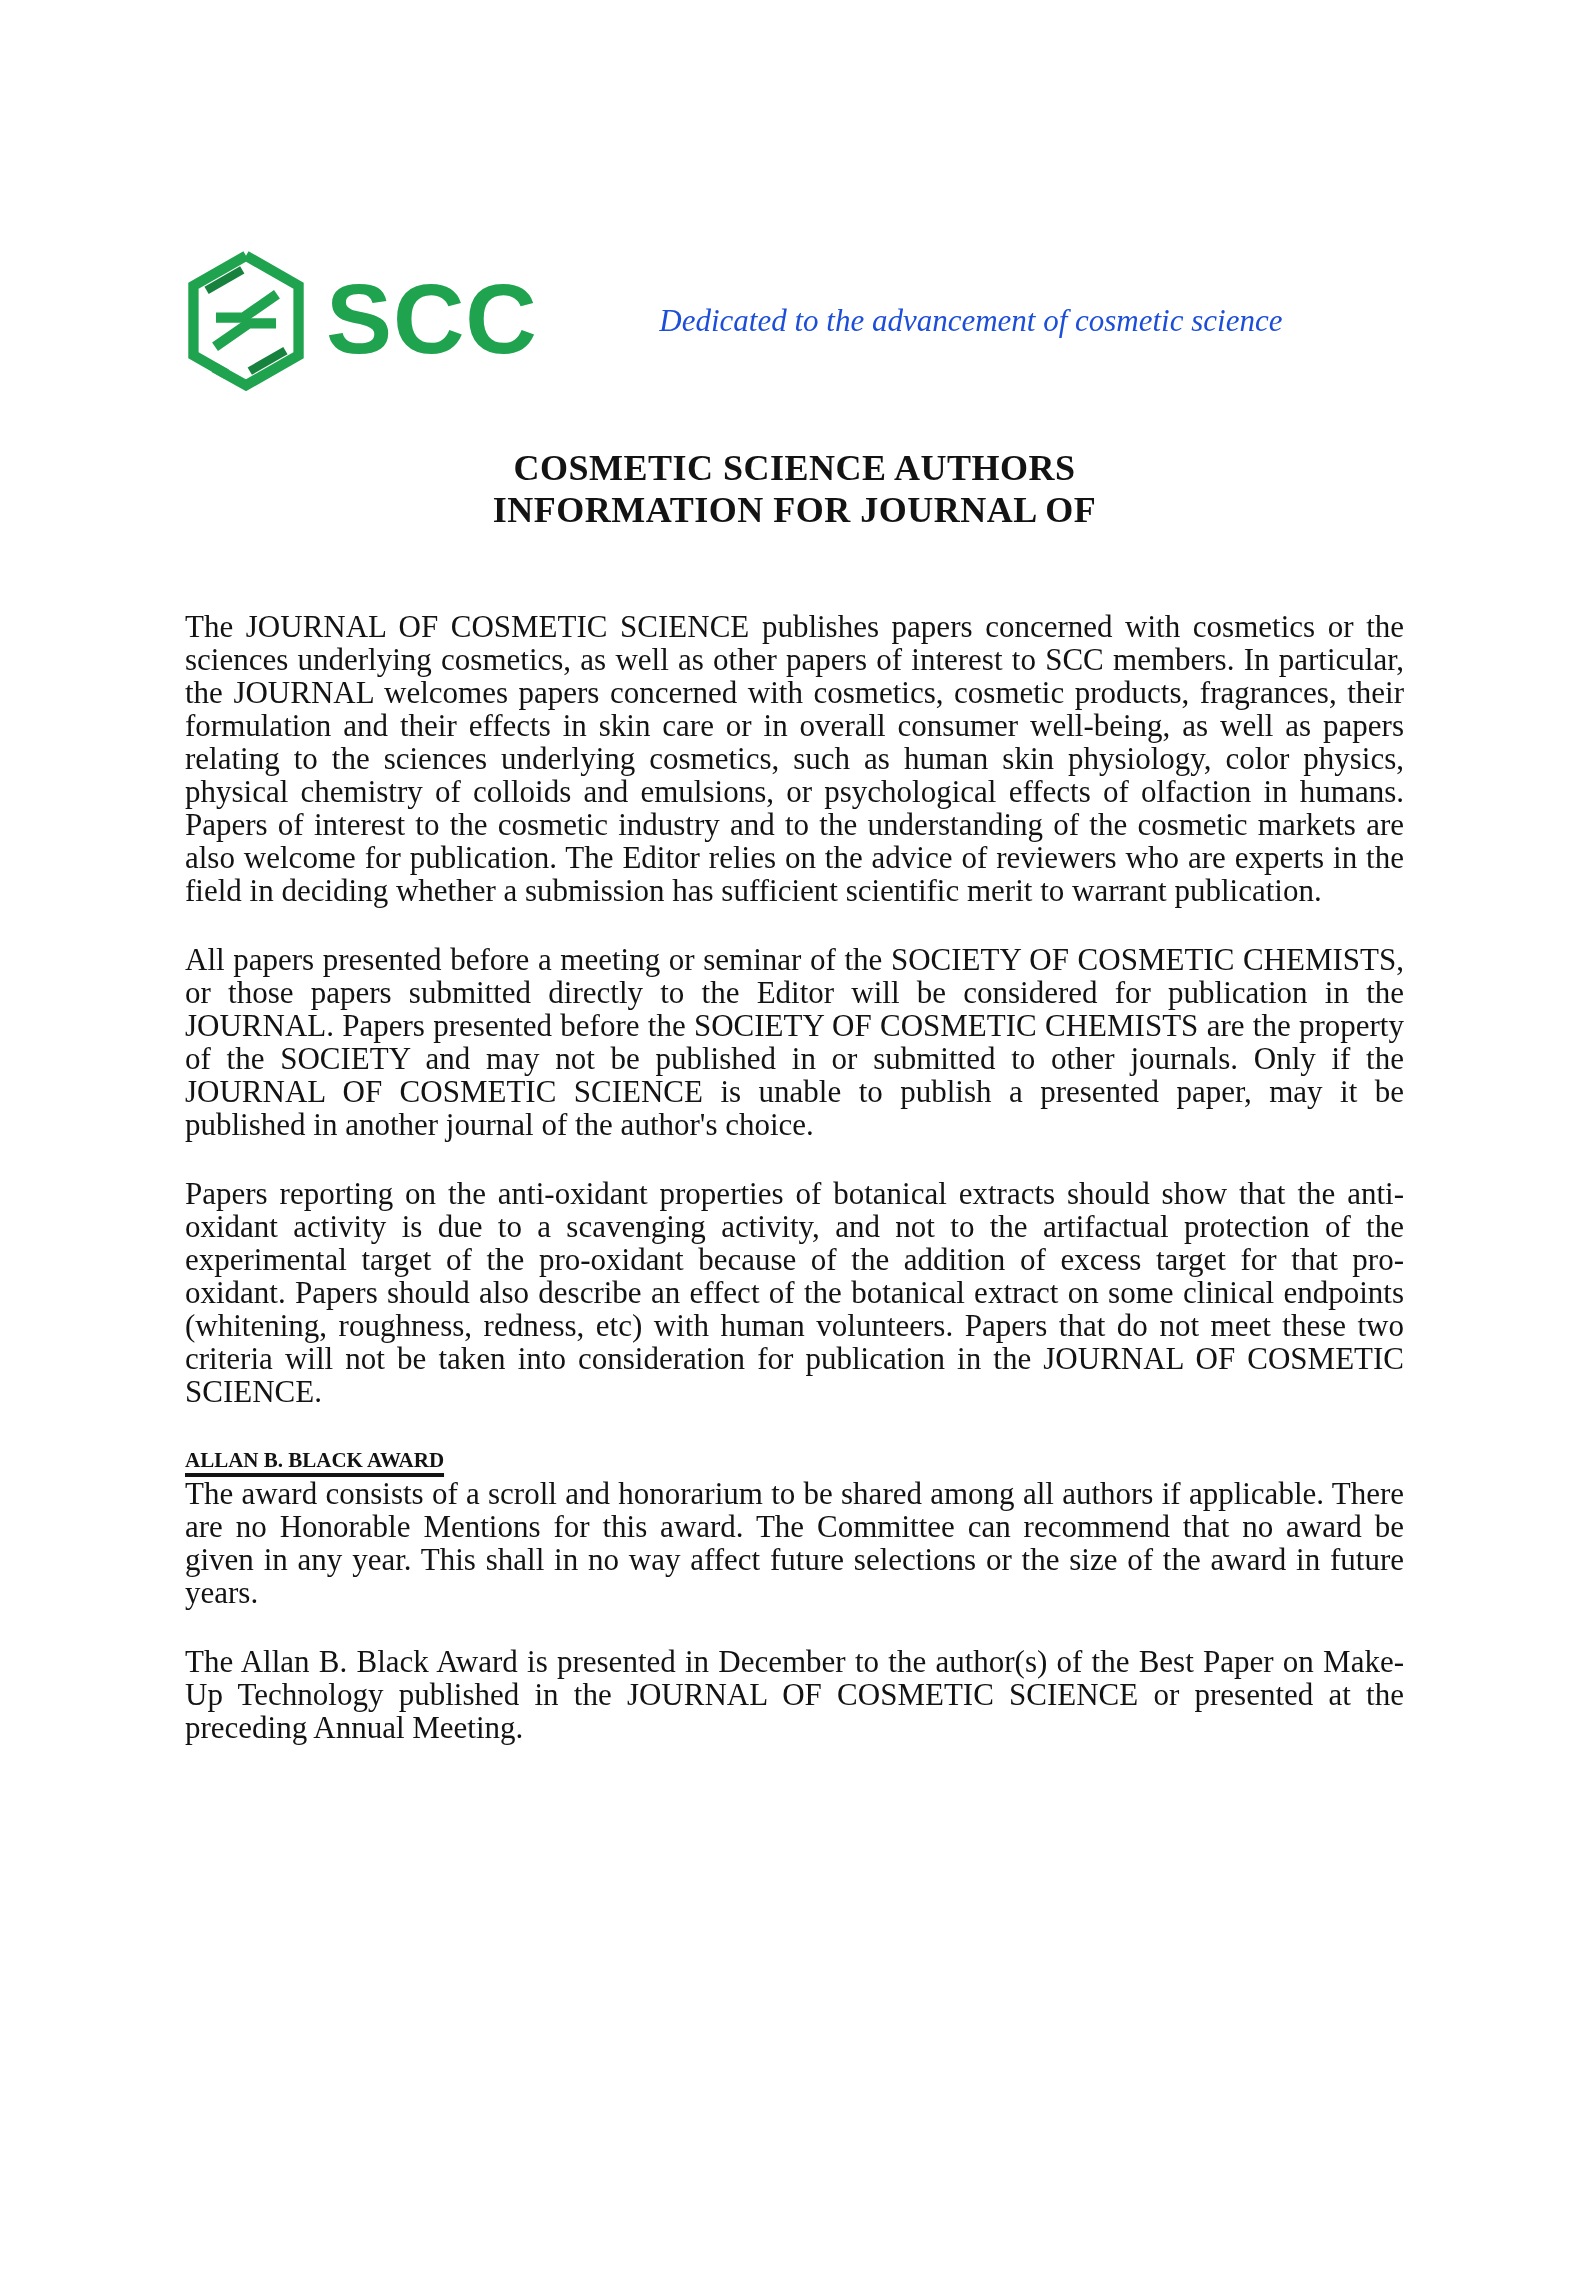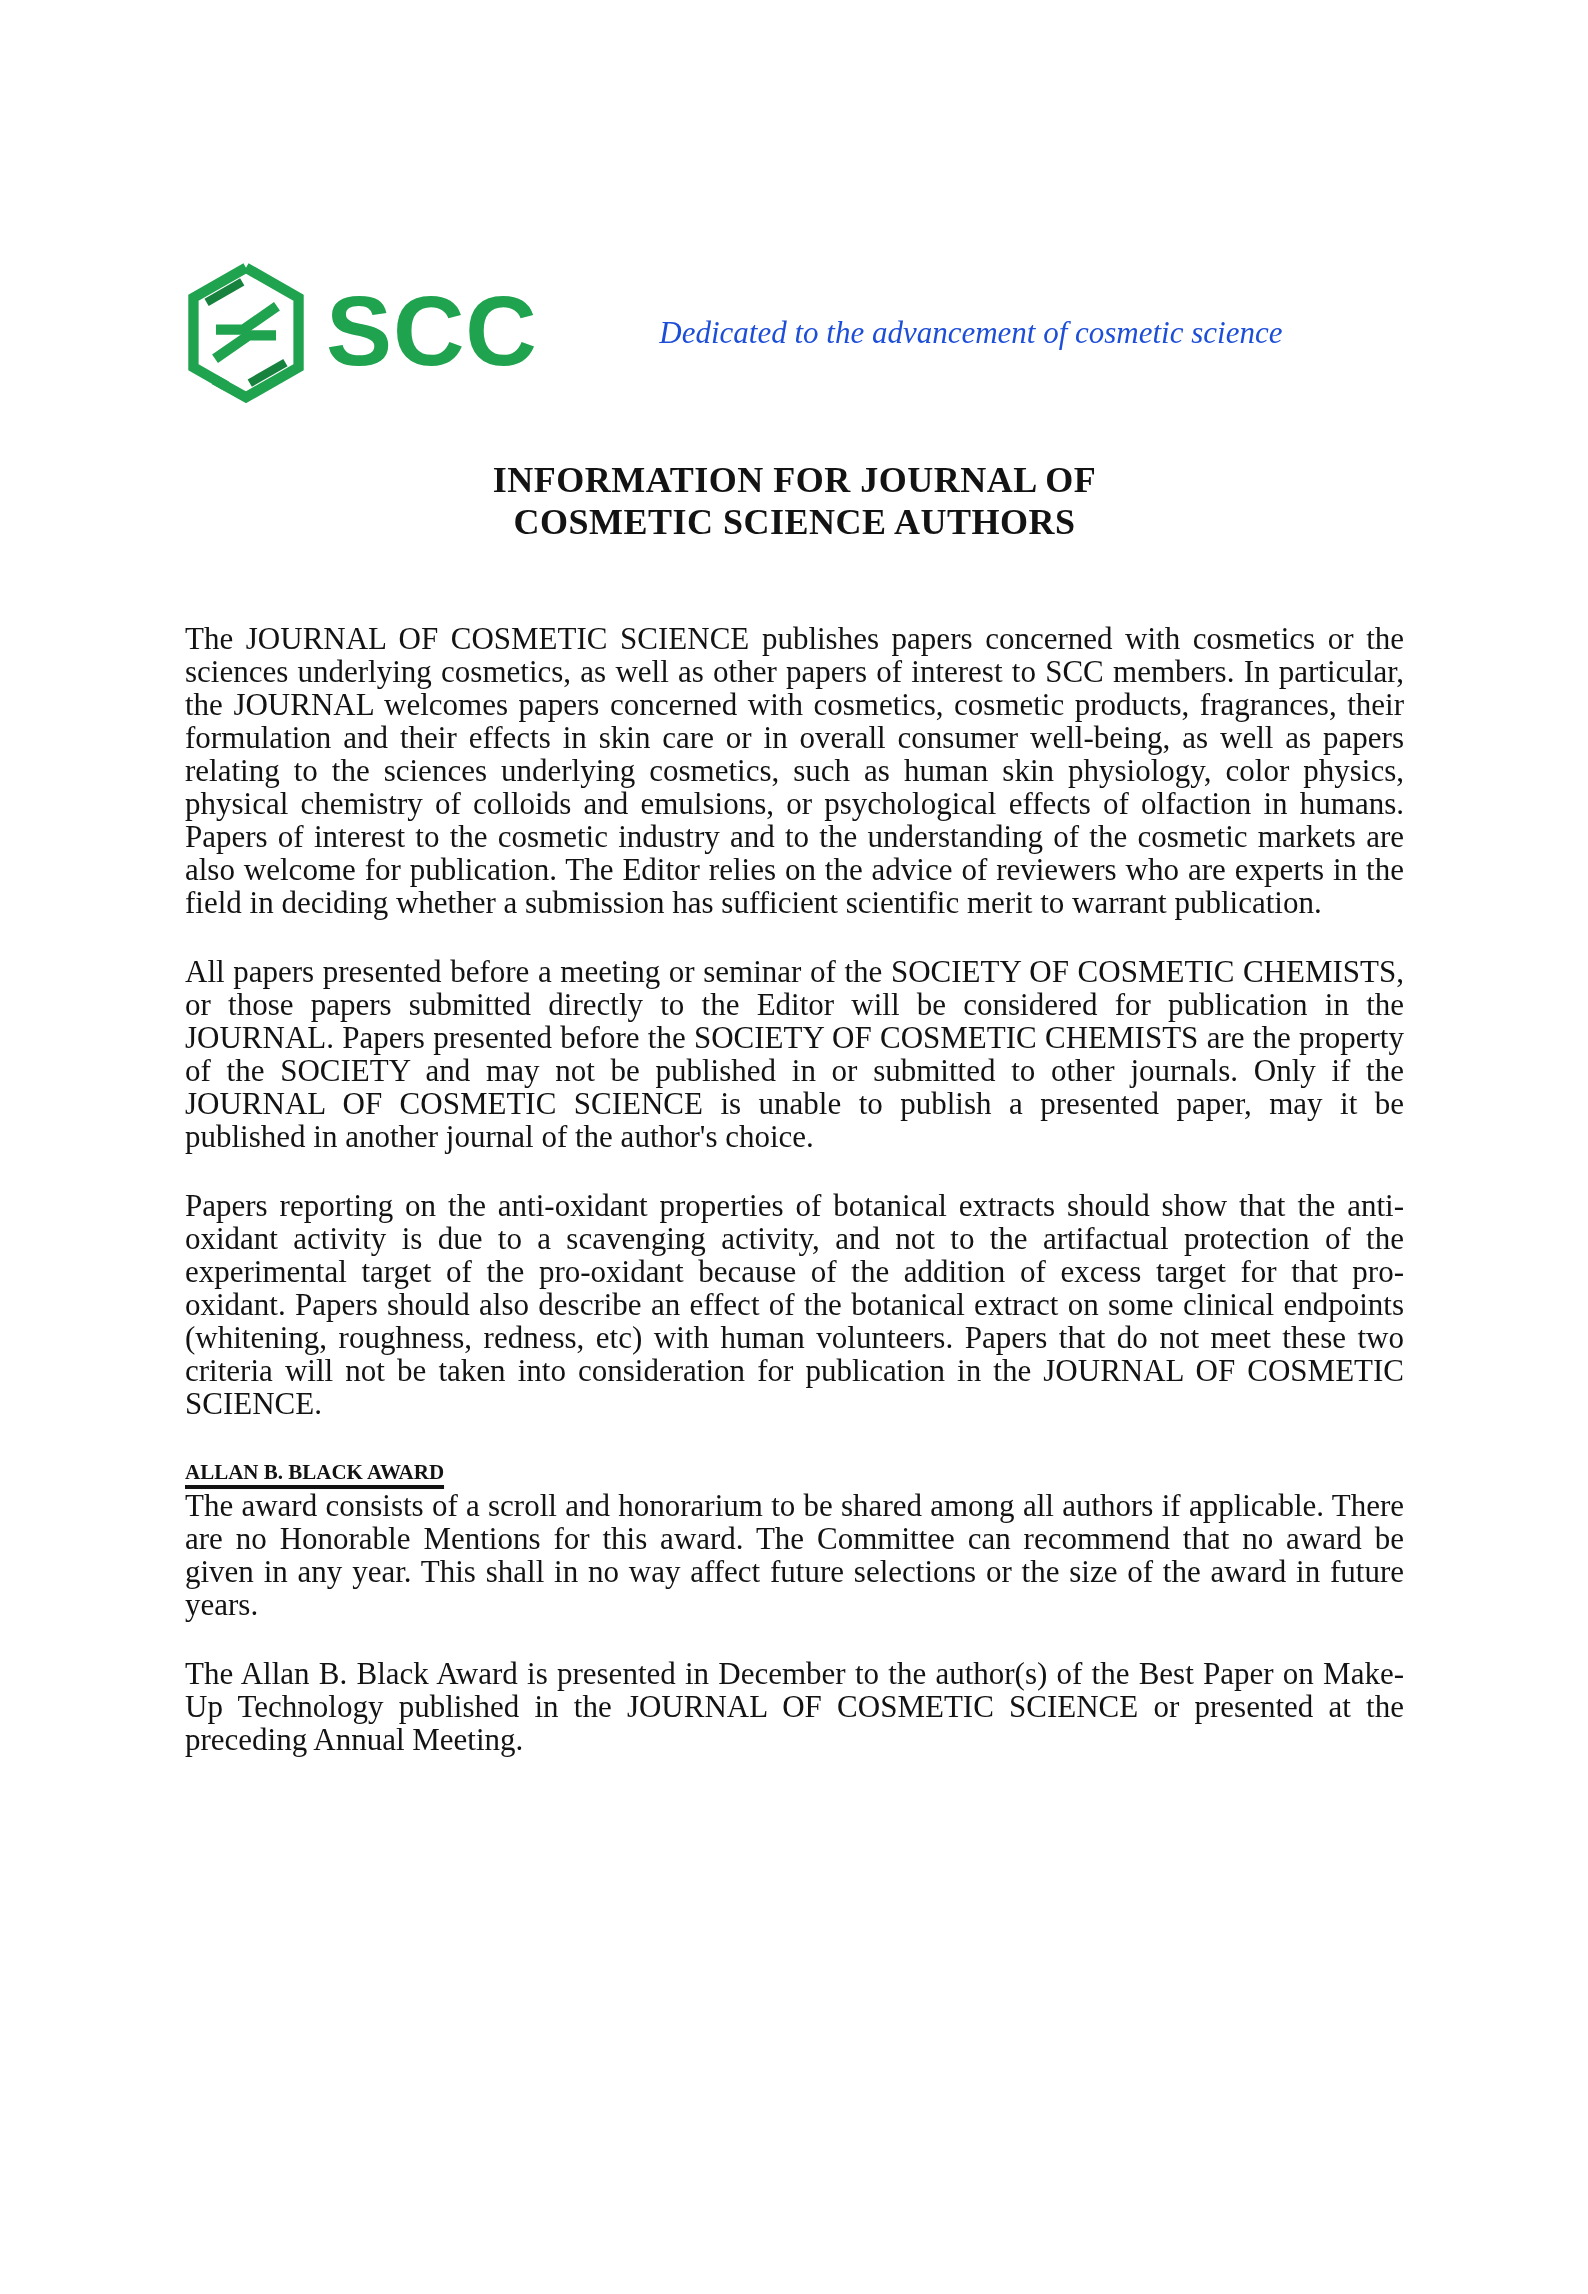--- a/index.html
+++ b/index.html
@@ -2,21 +2,21 @@
 <html style="--brand-green: #1fa34f; --brand-green-dark: #17823d;font-size:15px"><head>
 <meta charset="utf-8">
 <style>
   :root { --brand-green: #1fa34f; --brand-green-dark: #17823d; --ink: #131313; }
   * { margin: 0; padding: 0; box-sizing: border-box; }
   html, body { background: #ffffff; }
   .page {
     position: relative;
     width: 1589px;
     height: 2161px;
-    margin: 16px auto;
+    margin: 4px auto;
     background: #ffffff;
     color: var(--ink);
     font-family: "Liberation Serif", "DejaVu Serif", serif;
     font-size: 31px;
     line-height: 33px;
     overflow: hidden;
   }
   .content { padding: 0 185px; }
 
   
@@ -97,22 +97,22 @@
 
           <path d="M33 72 L62 72 L98 47"></path>
           <path d="M97 78 L68 78 L32 103"></path>
         </svg>
         <span class="logo-text">SCC</span>
       </div>
       <div class="tagline">Dedicated to the advancement of cosmetic science</div>
     </header>
 
     <h1 class="doc-title">
+      <span class="title-line">COSMETIC SCIENCE AUTHORS</span>
       <span class="title-line">INFORMATION FOR JOURNAL OF</span>
-      <span class="title-line">COSMETIC SCIENCE AUTHORS</span>
     </h1>
 
     <p class="body-para first">The JOURNAL OF COSMETIC SCIENCE publishes papers concerned with cosmetics or the sciences underlying cosmetics, as well as other papers of interest to SCC members. In particular, the JOURNAL welcomes papers concerned with cosmetics, cosmetic products, fragrances, their formulation and their effects in skin care or in overall consumer well-being, as well as papers relating to the sciences underlying cosmetics, such as human skin physiology, color physics, physical chemistry of colloids and emulsions, or psychological effects of olfaction in humans. Papers of interest to the cosmetic industry and to the understanding of the cosmetic markets are also welcome for publication. The Editor relies on the advice of reviewers who are experts in the field in deciding whether a submission has sufficient scientific merit to warrant publication.</p>
 
     <p class="body-para">All papers presented before a meeting or seminar of the SOCIETY OF COSMETIC CHEMISTS, or those papers submitted directly to the Editor will be considered for publication in the JOURNAL. Papers presented before the SOCIETY OF COSMETIC CHEMISTS are the property of the SOCIETY and may not be published in or submitted to other journals. Only if the JOURNAL OF COSMETIC SCIENCE is unable to publish a presented paper, may it be published in another journal of the author's choice.</p>
 
 
     <p class="body-para">Papers reporting on the anti-oxidant properties of botanical extracts should show that the anti-oxidant activity is due to a scavenging activity, and not to the artifactual protection of the experimental target of the pro-oxidant because of the addition of excess target for that pro-oxidant. Papers should also describe an effect of the botanical extract on some clinical endpoints (whitening, roughness, redness, etc) with human volunteers. Papers that do not meet these two criteria will not be taken into consideration for publication in the JOURNAL OF COSMETIC SCIENCE.</p>
 
 

